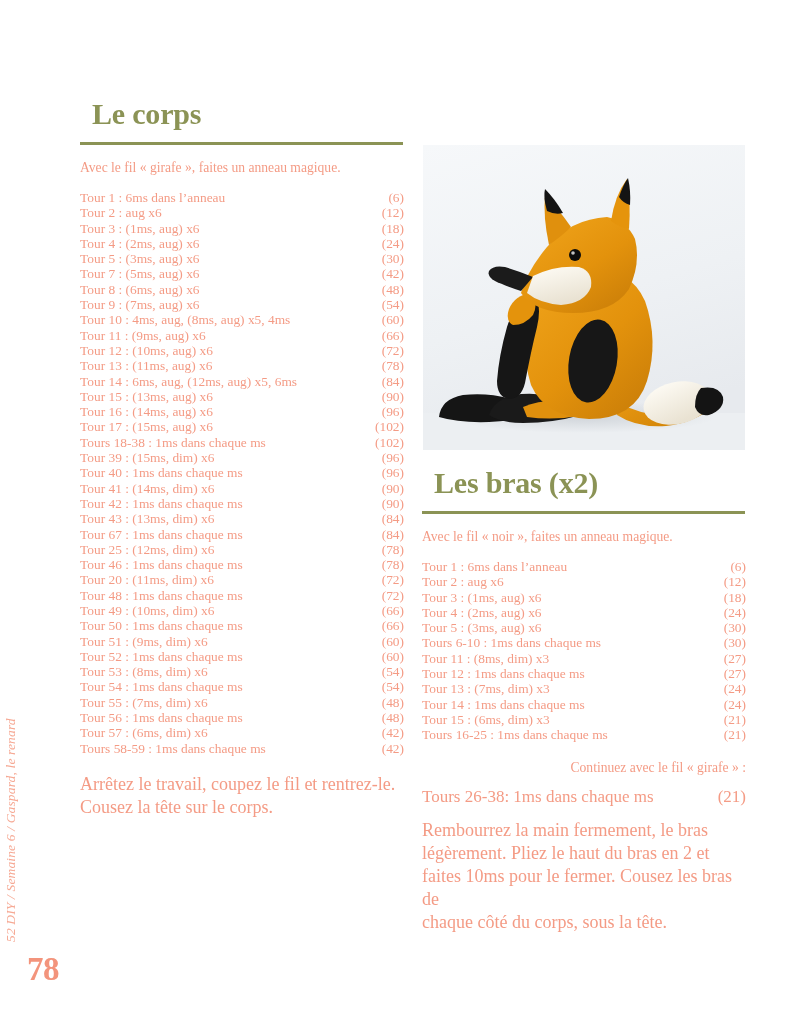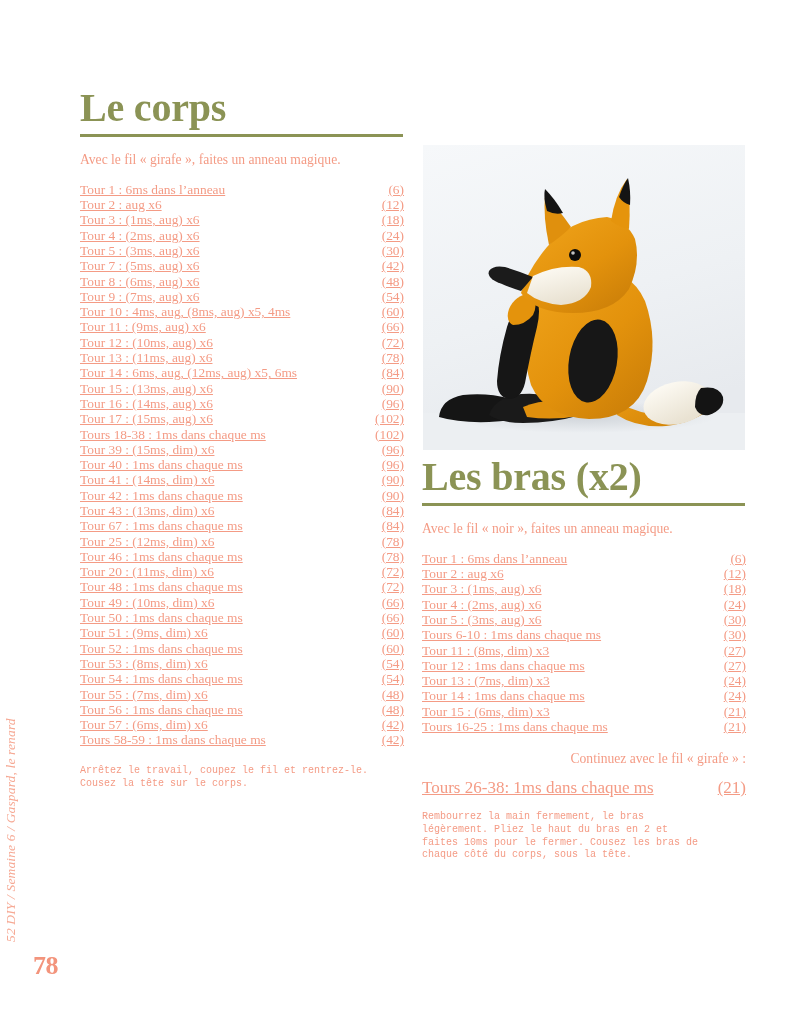--- a/index.html
+++ b/index.html
@@ -39,79 +39,77 @@
     transform-origin: left bottom;
     transform: rotate(-90deg);
     white-space: nowrap;
     font-style: italic;
     font-size: 13.5px;
     letter-spacing: 0.15px;
     color: #f6a893;
   }
   #folio {
     position: absolute;
-    left: 33px;
+    left: 27px;
     top: 953px;
-    font-size: 26px;
+    font-size: 33px;
     font-weight: bold;
     letter-spacing: -0.5px;
     color: #f3947c;
     line-height: 1;
   }
 
   
   .col {
     position: absolute;
     width: 324px;
   }
   #col-left  { left: 80px;  top: 86px; }
   #col-right { left: 422px; top: 455px; }
 
   
   .section-title {
-    font-size: 40px;
+    font-size: 30px;
     font-weight: bold;
     color: #8b9355;
     line-height: 1.08;
     letter-spacing: -0.2px;
-    margin: 0;
+    margin: 12px;
     padding: 0;
   }
   .rule {
     height: 3px;
     background: #8b9355;
     margin-top: 5px;
     width: 323px;
   }
 
   
   .intro {
     font-size: 13.6px;
     line-height: 1.28;
   }
   .outro {
-    font-size: 10px;
+    font-size: 18px;
     line-height: 1.28;
     margin-top: 17px;
-    font-family: Liberation Mono, monospace;
   }
   .outro-tight { margin-top: 15px; }
 
   
   .rows {
     margin-top: 13px;
     font-size: 13.4px;
     line-height: 15.3px;
   }
   .row {
     display: flex;
     justify-content: space-between;
     align-items: center;
     white-space: nowrap;
-    text-decoration: underline;
   }
   .row .txt { flex: 0 1 auto; }
   .row .cnt { flex: 0 0 auto; text-align: right; padding-left: 8px; }
   .row.small { font-size: 17px; line-height: 14.6px; }
 
   .continue-note {
     font-size: 13.6px;
     line-height: 1.28;
     margin-top: 16px;
     text-align: right;

